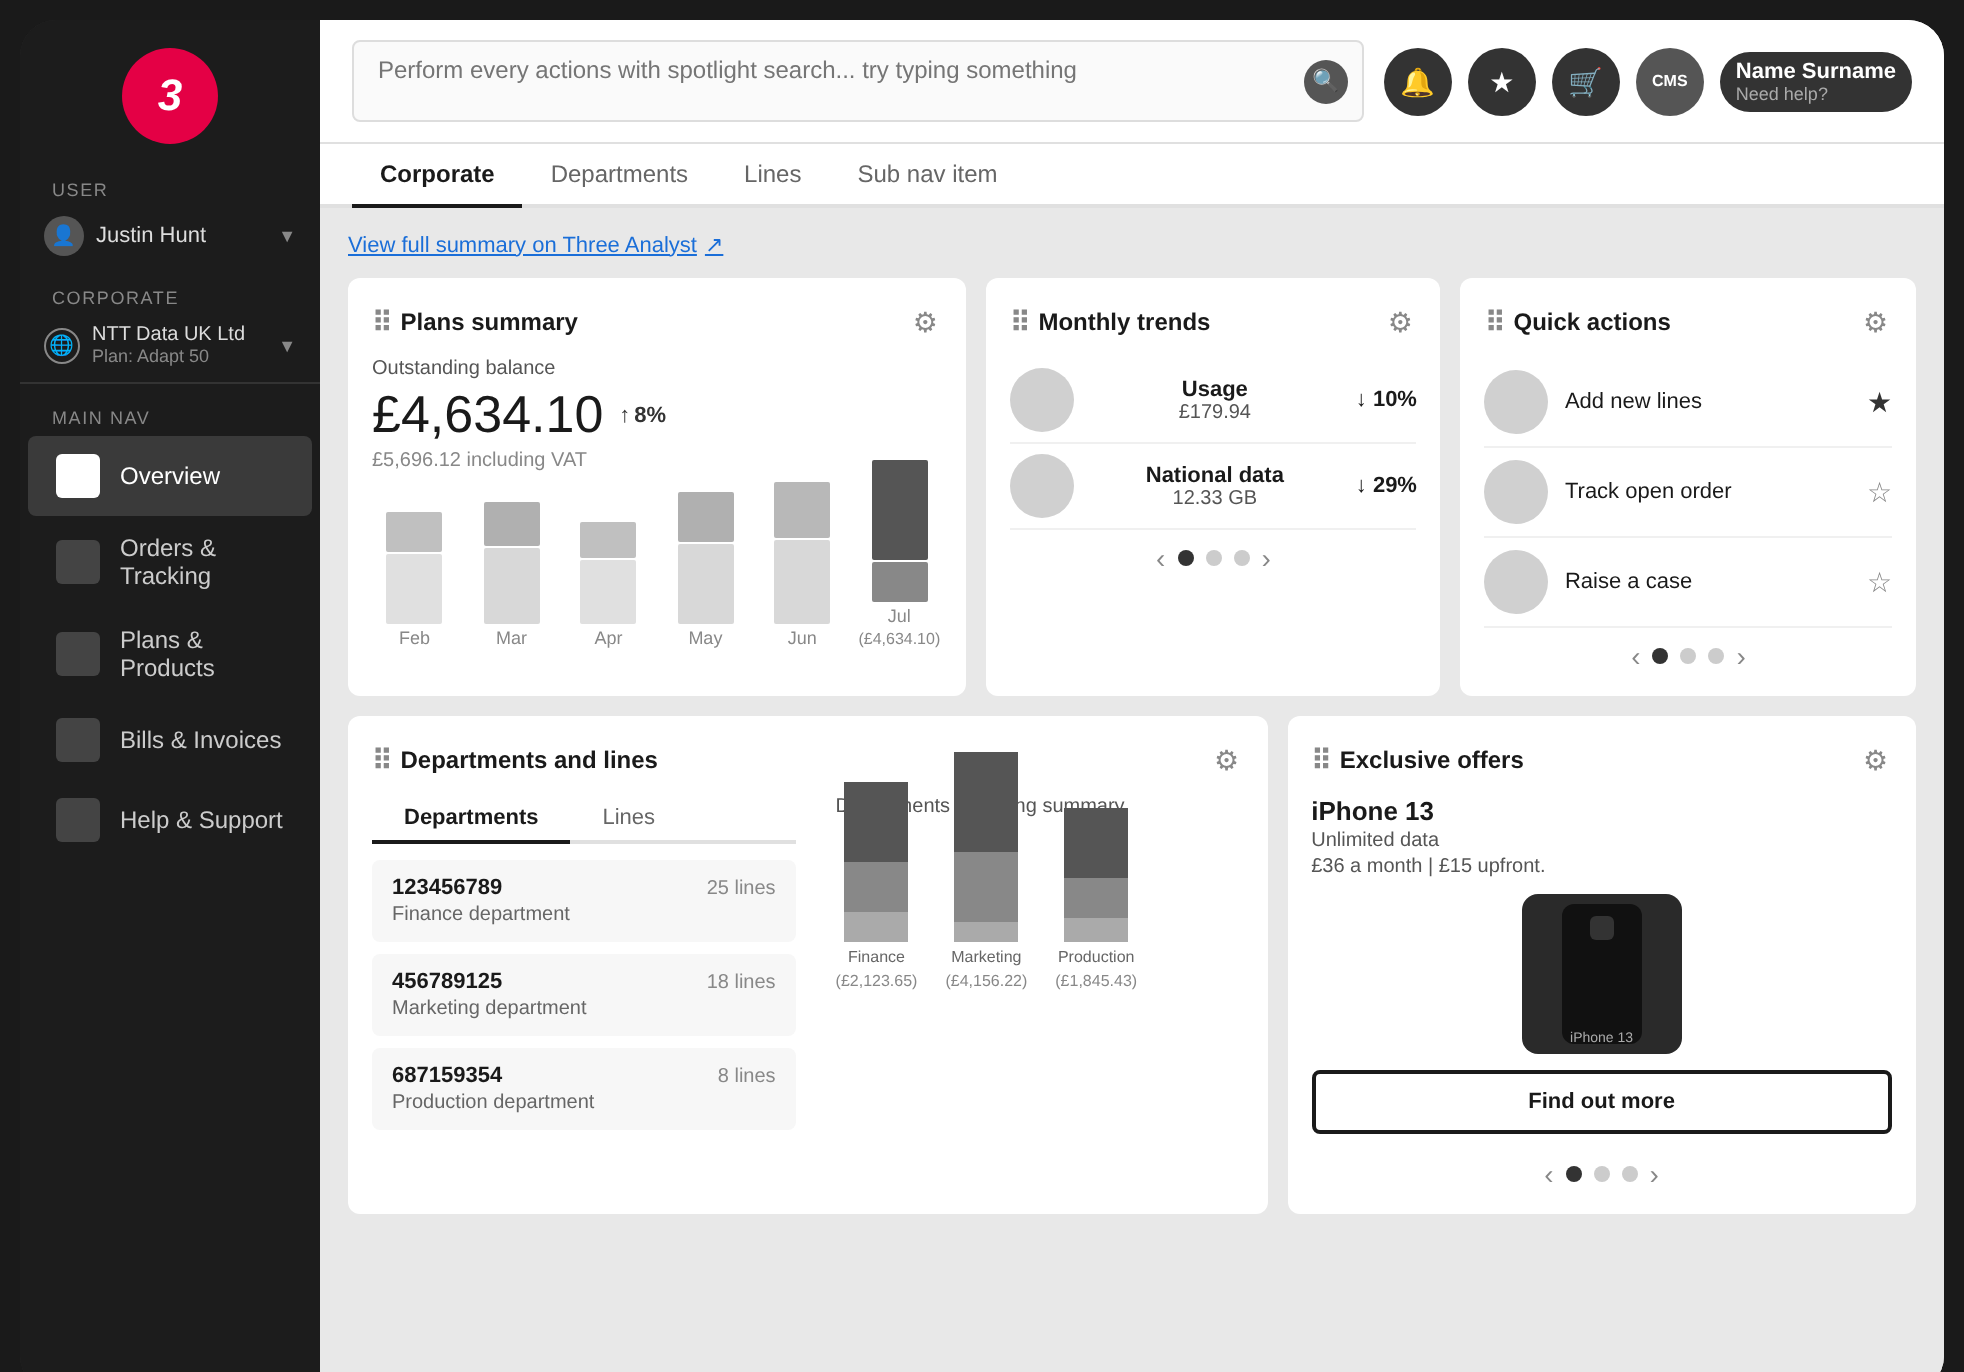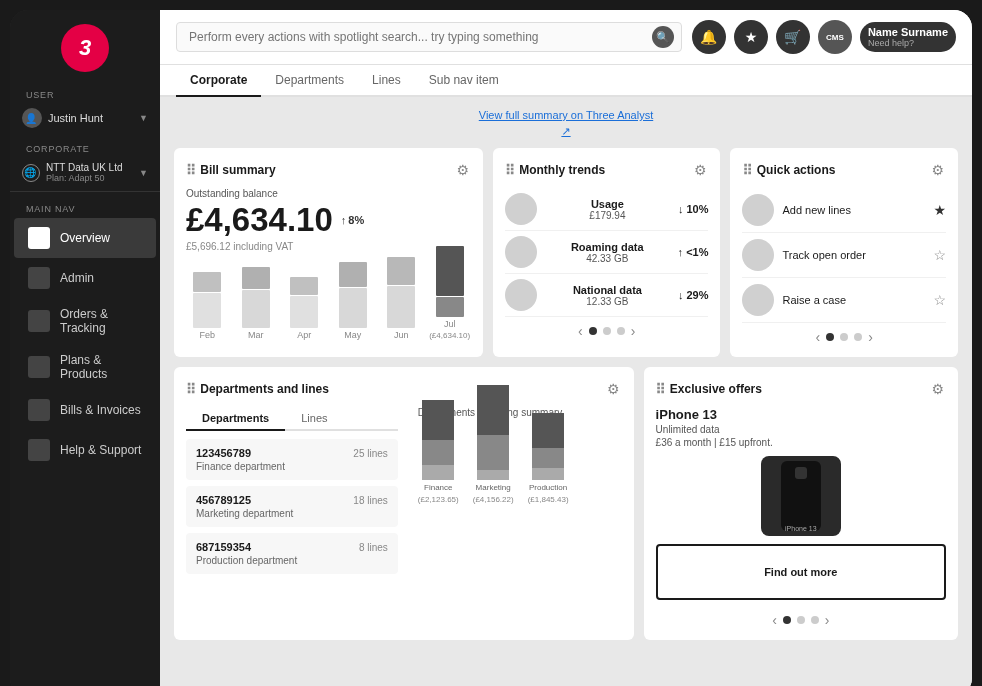--- a/index.html
+++ b/index.html
@@ -153,21 +153,21 @@
       align-items: center;
       gap: 10px;
       border-bottom: 1px solid #e0e0e0;
     }
     .search-bar {
       flex: 1;
       position: relative;
     }
     .search-input {
       width: 100%;
-      padding: 7px 36px 7px 12px;
+      padding: 7px 36px 18px 12px;
       border: 1px solid #ddd;
       border-radius: 4px;
       font-size: 12px;
       color: #999;
       background: #fafafa;
       outline: none;
     }
     .search-icon-btn {
       position: absolute;
       right: 8px;
@@ -261,21 +261,20 @@
     }
     .analyst-link {
       font-size: 11px;
       color: #1a6ed8;
       margin-bottom: 10px;
       display: flex;
       align-items: center;
       gap: 4px;
       cursor: pointer;
       text-decoration: underline;
-      flex-direction: column;
     }
     
     .dashboard-row {
       display: flex;
       gap: 10px;
       margin-bottom: 10px;
     }
     .card {
       background: #fff;
       border-radius: 6px;
@@ -317,22 +316,22 @@
       color: #555;
       margin-bottom: 2px;
     }
     .bill-amount-row {
       display: flex;
       align-items: center;
       gap: 8px;
       margin-bottom: 2px;
     }
     .bill-amount {
-      font-size: 33px;
-      font-weight: bold;
+      font-size: 26px;
+      font-weight: normal;
       color: #1a1a1a;
     }
     .bill-change {
       display: flex;
       align-items: center;
       gap: 2px;
       font-size: 11px;
       color: #1a1a1a;
       font-weight: bold;
     }
@@ -598,21 +597,21 @@
       height: 12px;
       background: #333;
       border-radius: 3px;
       position: absolute;
       top: 6px;
       left: 50%;
       transform: translateX(-50%);
     }
     .offer-btn {
       width: 100%;
-      padding: 20px;
+      padding: 8px;
       background: #fff;
       border: 2px solid #1a1a1a;
       border-radius: 4px;
       font-size: 11px;
       font-weight: bold;
       cursor: pointer;
       color: #1a1a1a;
       margin-bottom: 6px;
     }
     .offer-phone-img-label {
@@ -649,24 +648,20 @@
         <div class="sidebar-corp-plan">Plan: Adapt 50</div>
       </div>
       <span class="sidebar-user-chevron">▼</span>
     </div>
 
     <div class="sidebar-section-label">MAIN NAV</div>
 
     <div class="sidebar-nav-item active">
       <div class="nav-icon-box"></div>
       <span>Overview</span>
-    </div>
-    <div class="sidebar-nav-item">
-      <div class="nav-icon-box"></div>
-      <span>Admin</span>
     </div>
     <div class="sidebar-nav-item">
       <div class="nav-icon-box"></div>
       <span>Orders &amp; Tracking</span>
     </div>
     <div class="sidebar-nav-item">
       <div class="nav-icon-box"></div>
       <span>Plans &amp; Products</span>
     </div>
     <div class="sidebar-nav-item">
@@ -712,21 +707,21 @@
         <span>View full summary on Three Analyst</span>
         <span>↗</span>
       </div>
 
       <div class="dashboard-row">
 
         <div class="card bill-card">
           <div class="card-header">
             <div class="card-title">
               <span class="card-title-icon">⠿</span>
-              <span>Bill summary</span>
+              <span>Plans summary</span>
             </div>
             <button class="gear-btn">⚙</button>
           </div>
           <div class="bill-outstanding">Outstanding balance</div>
           <div class="bill-amount-row">
             <span class="bill-amount">£4,634.10</span>
             <span class="bill-change arrow-up">↑ <span>8%</span></span>
           </div>
           <div class="bill-vat">£5,696.12 including VAT</div>
           <div class="bar-chart">
@@ -784,28 +779,20 @@
             </div>
             <button class="gear-btn">⚙</button>
           </div>
           <div class="trend-item">
             <div class="trend-circle"></div>
             <div class="trend-info">
               <div class="trend-label">Usage</div>
               <div class="trend-value">£179.94</div>
             </div>
             <div class="trend-change">↓ 10%</div>
-          </div>
-          <div class="trend-item">
-            <div class="trend-circle"></div>
-            <div class="trend-info">
-              <div class="trend-label">Roaming data</div>
-              <div class="trend-value">42.33 GB</div>
-            </div>
-            <div class="trend-change">↑ &lt;1%</div>
           </div>
           <div class="trend-item">
             <div class="trend-circle"></div>
             <div class="trend-info">
               <div class="trend-label">National data</div>
               <div class="trend-value">12.33 GB</div>
             </div>
             <div class="trend-change">↓ 29%</div>
           </div>
           <div class="carousel-controls">

